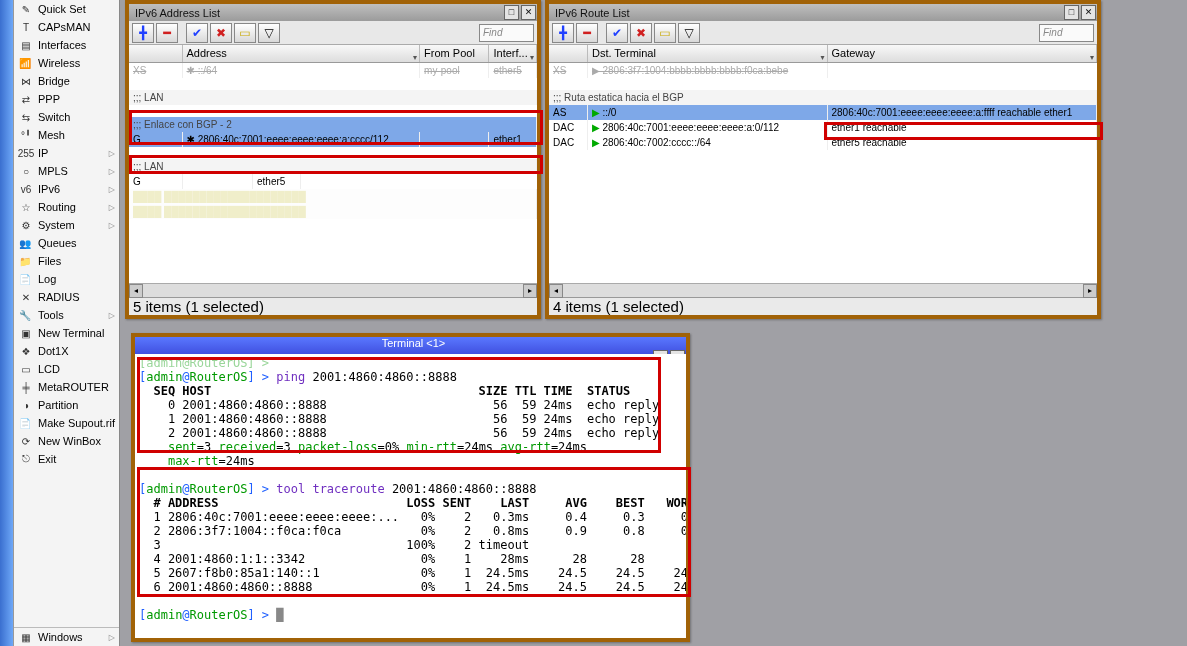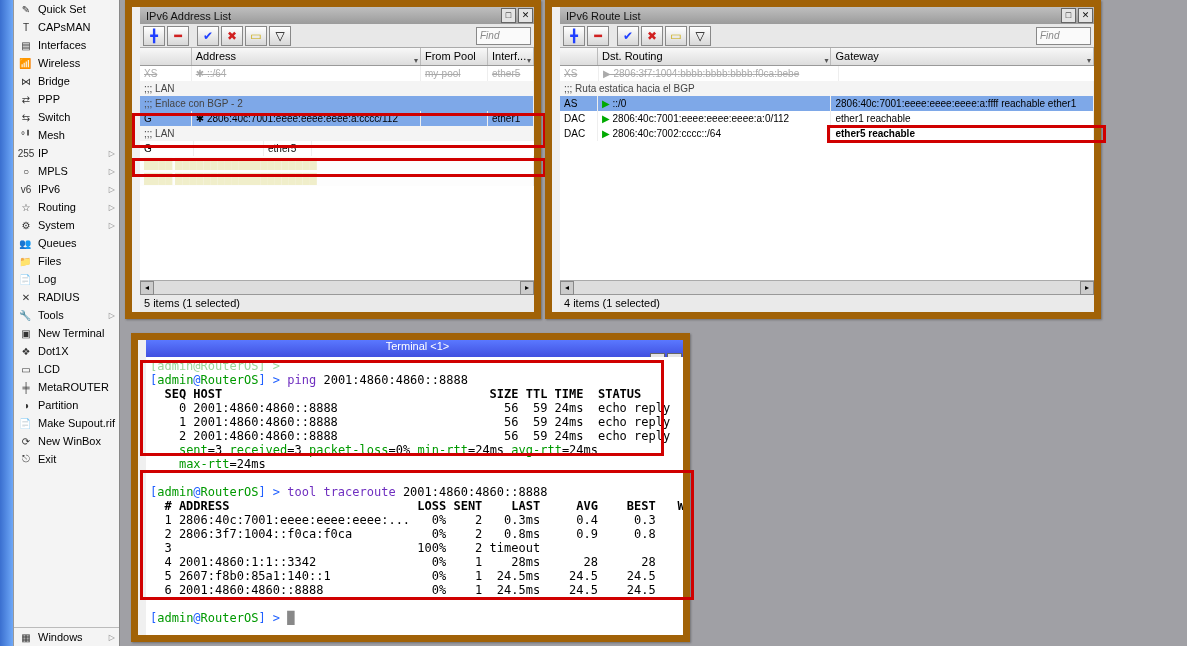--- a/index.html
+++ b/index.html
@@ -6,43 +6,43 @@
 *{box-sizing:border-box;}
 
 .sidebar{position:absolute;left:0;top:0;width:120px;height:646px;background:#f4f4f4;border-right:1px solid #888;display:flex;flex-direction:column;}
 .sidebar-vbar{position:absolute;left:0;top:0;width:14px;height:646px;background:linear-gradient(90deg,#3a6fcf,#6ea8f8);border-right:1px solid #999;}
 .sidebar-items{margin-left:14px;}
 .sb-item{display:flex;align-items:center;height:18px;padding-left:4px;cursor:pointer;}
 .sb-icon{width:16px;height:16px;display:inline-flex;align-items:center;justify-content:center;margin-right:4px;font-size:10px;color:#333;}
 .sb-sp{height:8px;}
 .sb-tri{color:#888;font-size:8px;margin-left:auto;margin-right:4px;}
 
-.win{position:absolute;background:#f0f0f0;border:7px solid #a16207;box-shadow:1px 1px 2px rgba(0,0,0,.3);padding-left:8px;}
+.win{position:absolute;background:#f0f0f0;border:4px solid #a16207;box-shadow:1px 1px 2px rgba(0,0,0,.3);}
 .titlebar{height:17px;background:linear-gradient(180deg,#bfbfbf,#9b9b9b);display:flex;align-items:center;padding-left:6px;color:#111;font-size:11px;}
 .titlebar.blue{background:linear-gradient(180deg,#5a78ff,#4050e0);color:#fff;flex-direction:column;}
 .titlebtns{margin-left:auto;display:flex;}
 .tbtn{width:15px;height:15px;margin:1px;background:#e4e4e4;border:1px solid #666;font-size:9px;text-align:center;line-height:13px;cursor:pointer;}
 
 .toolbar{height:24px;background:#e8e8e8;border-bottom:1px solid #aaa;display:flex;align-items:center;padding:0 3px;}
 .tbbtn{width:22px;height:20px;margin-right:2px;border:1px solid #888;background:linear-gradient(#fff,#d8d8d8);display:flex;align-items:center;justify-content:center;font-size:12px;cursor:pointer;}
 .findbox{margin-left:auto;width:55px;height:18px;border:1px solid #888;background:#fafafa;color:#888;font-style:italic;font-size:10px;padding-left:3px;line-height:16px;}
 
 .gridhead{display:flex;height:18px;background:linear-gradient(#f8f8f8,#ddd);border-bottom:1px solid #999;font-size:11px;}
 .gh{border-right:1px solid #bbb;padding-left:4px;line-height:17px;position:relative;}
 .gh .tri{position:absolute;right:2px;top:4px;font-size:8px;color:#555;}
 
 .gridbody{background:#fff;height:calc(100% - 17px - 24px - 18px - 18px - 14px);overflow:hidden;position:relative;}
 .row{display:flex;height:15px;font-size:10px;line-height:15px;}
-.row.comment{background:#f4f4f4;color:#444;}
+.row.comment{background:#f4f4f4;color:#444;margin-top:12px;}
 .row.sel{background:#7ea8e8;}
 .cell{padding-left:4px;border-right:1px solid #eee;overflow:hidden;white-space:nowrap;}
 
 .redbox{position:absolute;border:3px solid #d00000;pointer-events:none;}
 
-.statusbar{height:18px;border-top:1px solid #999;background:#eaeaea;padding-left:4px;line-height:17px;font-size:11px;}
+.statusbar{height:18px;border-top:1px solid #999;background:#eaeaea;padding-left:4px;line-height:17px;font-size:15px;}
 .hscroll{height:14px;background:#ddd;border-top:1px solid #aaa;display:flex;}
 .hscroll .lbtn,.hscroll .rbtn{width:14px;height:14px;background:#ccc;border:1px solid #888;font-size:8px;text-align:center;line-height:12px;}
 .hscroll .rbtn{margin-left:auto;}
 
 .term{background:#fff;font-family:Consolas,monospace;font-size:12px;line-height:14px;padding:2px 4px;height:calc(100% - 17px);overflow:hidden;white-space:pre;position:relative;color:#000;}
 .t-blue{color:#2060ff;}
 .t-green{color:#009900;}
 .t-purple{color:#7030c0;}
 .t-grey{color:#888;}
 
@@ -259,21 +259,21 @@
     <div class="tbbtn" style="color:#d02020;font-weight:bold;">━</div>
     <div style="width:6px;"></div>
     <div class="tbbtn" style="color:#2040ff;">✔</div>
     <div class="tbbtn" style="color:#d02020;">✖</div>
     <div class="tbbtn" style="color:#c8a800;">▭</div>
     <div class="tbbtn">▽</div>
     <div class="findbox">Find</div>
   </div>
   <div class="gridhead">
     <div class="gh" style="width:39px;"></div>
-    <div class="gh" style="width:240px;"><span>Dst. Routing</span><span class="tri">▾</span></div>
+    <div class="gh" style="width:240px;"><span>Dst. Terminal</span><span class="tri">▾</span></div>
     <div class="gh" style="width:270px;"><span>Gateway</span><span class="tri">▾</span></div>
   </div>
   <div class="gridbody" id="routebody">
       <div class="row">
         <div class="cell" style="width: 39px; text-decoration: line-through; color: rgb(170, 170, 170);">XS</div>
         <div class="cell" style="width: 240px; text-decoration: line-through; color: rgb(170, 170, 170);">▶ 2806:3f7:1004:bbbb:bbbb:bbbb:f0ca:bebe</div>
       </div>
       <div class="row comment">
         <div class="cell" style="width: 100%;">;;; Ruta estatica hacia el BGP</div>
       </div>
@@ -283,21 +283,21 @@
         <div class="cell" style="width: 270px;">2806:40c:7001:eeee:eeee:eeee:a:ffff reachable ether1</div>
       </div>
       <div class="row">
         <div class="cell" style="width: 39px;">DAC</div>
         <div class="cell" style="width: 240px;"><span style="color:#0a0;">▶</span> 2806:40c:7001:eeee:eeee:eeee:a:0/112</div>
         <div class="cell" style="width: 270px;">ether1 reachable</div>
       </div>
       <div class="row">
         <div class="cell" style="width: 39px;">DAC</div>
         <div class="cell" style="width: 240px;"><span style="color:#0a0;">▶</span> 2806:40c:7002:cccc::/64</div>
-        <div class="cell" style="width: 270px; font-weight: bold;">ether5 reachable</div>
+        <div class="cell" style="width: 270px;">ether5 reachable</div>
       </div>
     </div>
   <div class="hscroll">
       <div class="lbtn">◂</div>
       <div class="rbtn">▸</div>
     </div>
   <div class="statusbar">4 items (1 selected)</div>
   <div class="redbox" style="left:275px;top:118px;width:279px;height:18px;"></div>
 </div>
 

